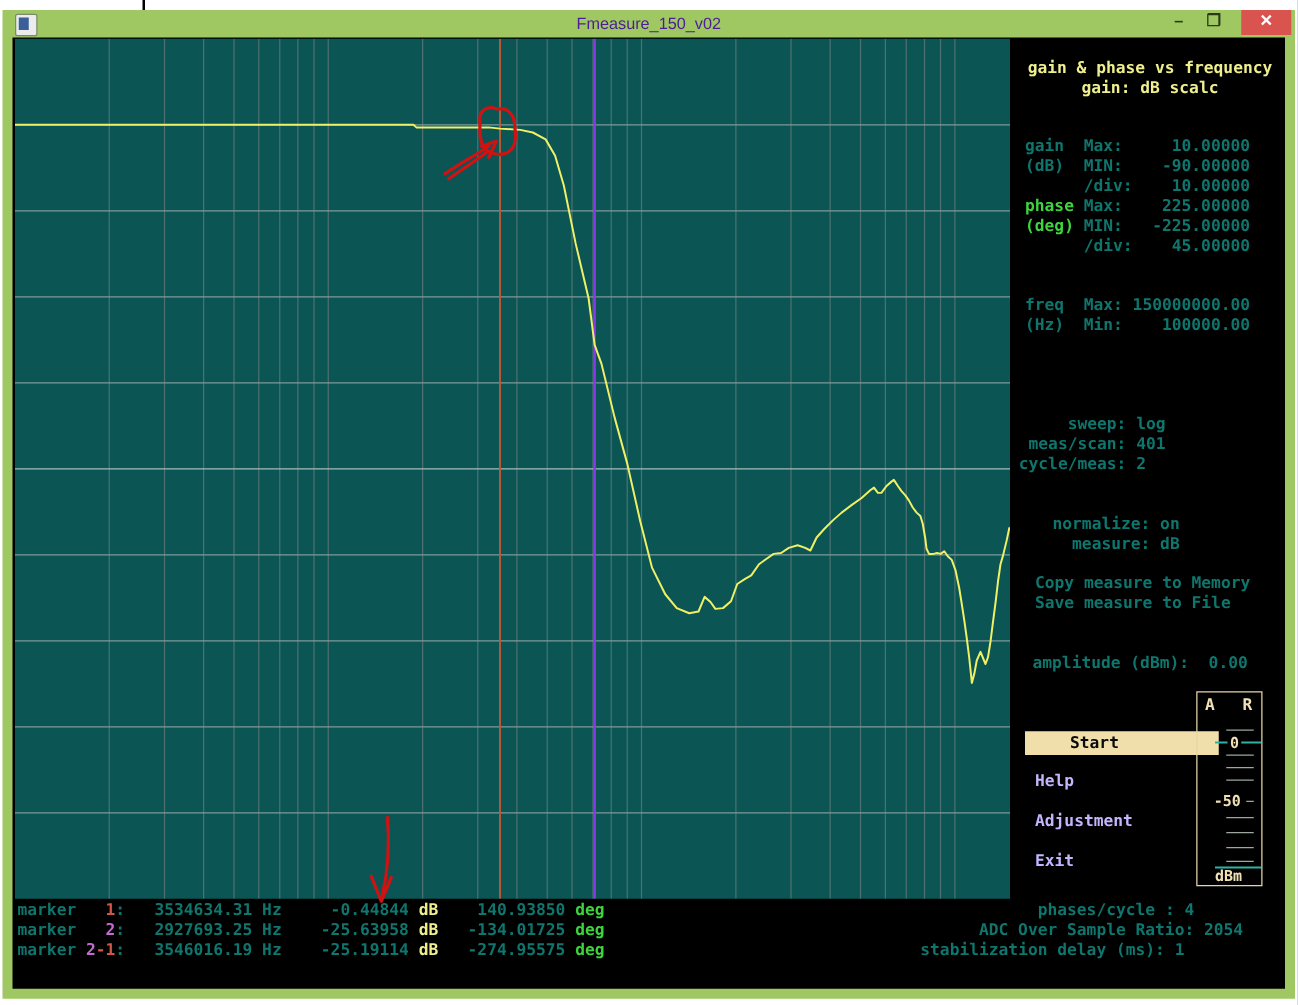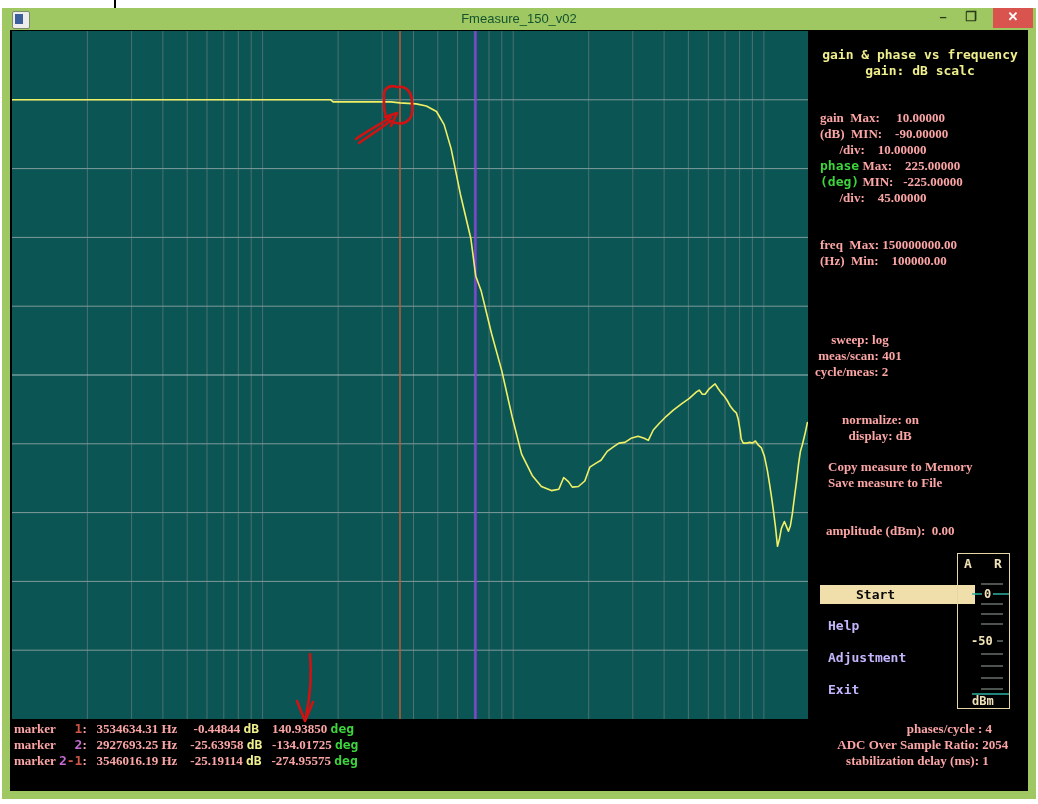--- a/index.html
+++ b/index.html
@@ -2,40 +2,40 @@
 <html><head>
 <meta charset="utf-8">
 <style>
   html,body{margin:0;padding:0;background:#fff;}
   #page{position:relative;width:1038px;height:804px;background:#ffffff;overflow:hidden;
         font-family:"DejaVu Sans Mono",monospace;}
   .mono{white-space:pre;font-family:"DejaVu Sans Mono",monospace;}
   #window{position:absolute;left:2px;top:8px;width:1034px;height:791px;background:#9fc863;}
   #titlebar{position:absolute;left:0;top:0;width:100%;height:22px;}
   #title-text{position:absolute;left:0;top:3px;width:100%;text-align:center;
-              font-family:"Liberation Sans",sans-serif;font-size:13px;color:#14532d;}
+              font-family:"Liberation Sans",sans-serif;font-size:13px;color:#4c1d95;}
   #app-icon{position:absolute;left:10px;top:3px;width:16px;height:16px;background:#ececec;
             border:1px solid #7a8a6a;border-radius:2px;}
   #app-icon::after{content:"";position:absolute;left:2px;top:2px;width:8px;height:10px;background:#3a5f9a;}
   .tb-btn{position:absolute;top:0;height:20px;text-align:center;
           font-family:"Liberation Sans",sans-serif;color:#2a3a18;font-size:13px;line-height:18px;}
   #btn-min{left:928px;width:26px;font-weight:bold;}
   #btn-max{left:956px;width:26px;font-weight:bold;}
   #btn-close{left:991px;width:40px;background:#d9534f;color:#fff;font-weight:bold;}
   #content{position:absolute;left:8px;top:22px;width:1018px;height:761px;background:#000;}
   #plot{position:absolute;left:2px;top:1px;width:796px;height:688px;background:#0b5555;}
   #plot svg{display:block;width:796px;height:688px;}
   #sidebar{position:absolute;left:802px;top:0;width:216px;height:761px;color:#f0e2b6;
            font-size:13px;font-weight:bold;line-height:16px;}
   .sb{position:absolute;white-space:pre;}
   .yellow{color:#efef8e;}
   .green{color:#3dd43d;}
   .violet{color:#c46ad2;}
   .rednum{color:#d25648;}
-  .cream{color:#fca5a5;font-family:Liberation Serif, serif;}
+  .cream{color:#0f766e;}
   .center{width:216px;text-align:center;left:0;}
   .menu-item{position:absolute;left:8px;width:130px;height:19px;line-height:19px;padding-left:8px;
              color:#c4b5fd;cursor:default;}
   #menu-start{background:#f1dfab;color:#0a0a0a;padding-left:36px;}
   #meter{position:absolute;left:145px;top:523px;width:51px;height:154px;border:1px solid #e6d6a6;}
   #bottom-band{position:absolute;left:0;top:689px;width:1018px;height:72px;color:#f0e2b6;
                font-size:13px;font-weight:bold;}
   .mrow{position:absolute;left:4px;white-space:pre;line-height:16px;}
   .srow{position:absolute;right:10px;white-space:pre;line-height:16px;text-align:right;}
   #annot-overlay{position:absolute;left:0;top:0;width:1038px;height:804px;pointer-events:none;}
@@ -107,21 +107,21 @@
         <div class="sb center yellow" style="top:33px">gain: dB scalc</div>
 
         <div class="sb" style="left:8px;top:80px"><span class="cream mono">gain  Max:     10.00000</span><br><span class="cream mono">(dB)  MIN:    -90.00000</span><br><span class="cream mono">      /div:    10.00000</span></div>
 
         <div class="sb" style="left:8px;top:128px"><span class="green mono">phase</span><span class="cream mono"> Max:    225.00000</span><br><span class="green mono">(deg)</span><span class="cream mono"> MIN:   -225.00000</span><br><span class="cream mono">      /div:    45.00000</span></div>
 
         <div class="sb" style="left:8px;top:207px"><span class="cream mono">freq  Max: 150000000.00</span><br><span class="cream mono">(Hz)  Min:    100000.00</span></div>
 
         <div class="sb" style="left:3px;top:302px"><span class="cream mono">     sweep: log</span><br><span class="cream mono"> meas/scan: 401</span><br><span class="cream mono">cycle/meas: 2</span></div>
 
-        <div class="sb" style="left:30px;top:382px"><span class="cream mono">normalize: on</span><br><span class="cream mono">  display: dB</span></div>
+        <div class="sb" style="left:30px;top:382px"><span class="cream mono">normalize: on</span><br><span class="cream mono">  measure: dB</span></div>
 
         <div class="sb" style="left:16px;top:429px"><span class="cream mono">Copy measure to Memory</span><br><span class="cream mono">Save measure to File</span></div>
 
         <div class="sb cream" style="left:14px;top:493px">amplitude (dBm):  0.00</div>
 
         <div id="menu-start" class="menu-item" style="top:555px;width:119px">Start</div>
         <div class="menu-item" style="top:586px">Help</div>
         <div class="menu-item" style="top:618px">Adjustment</div>
         <div class="menu-item" style="top:650px">Exit</div>
 

